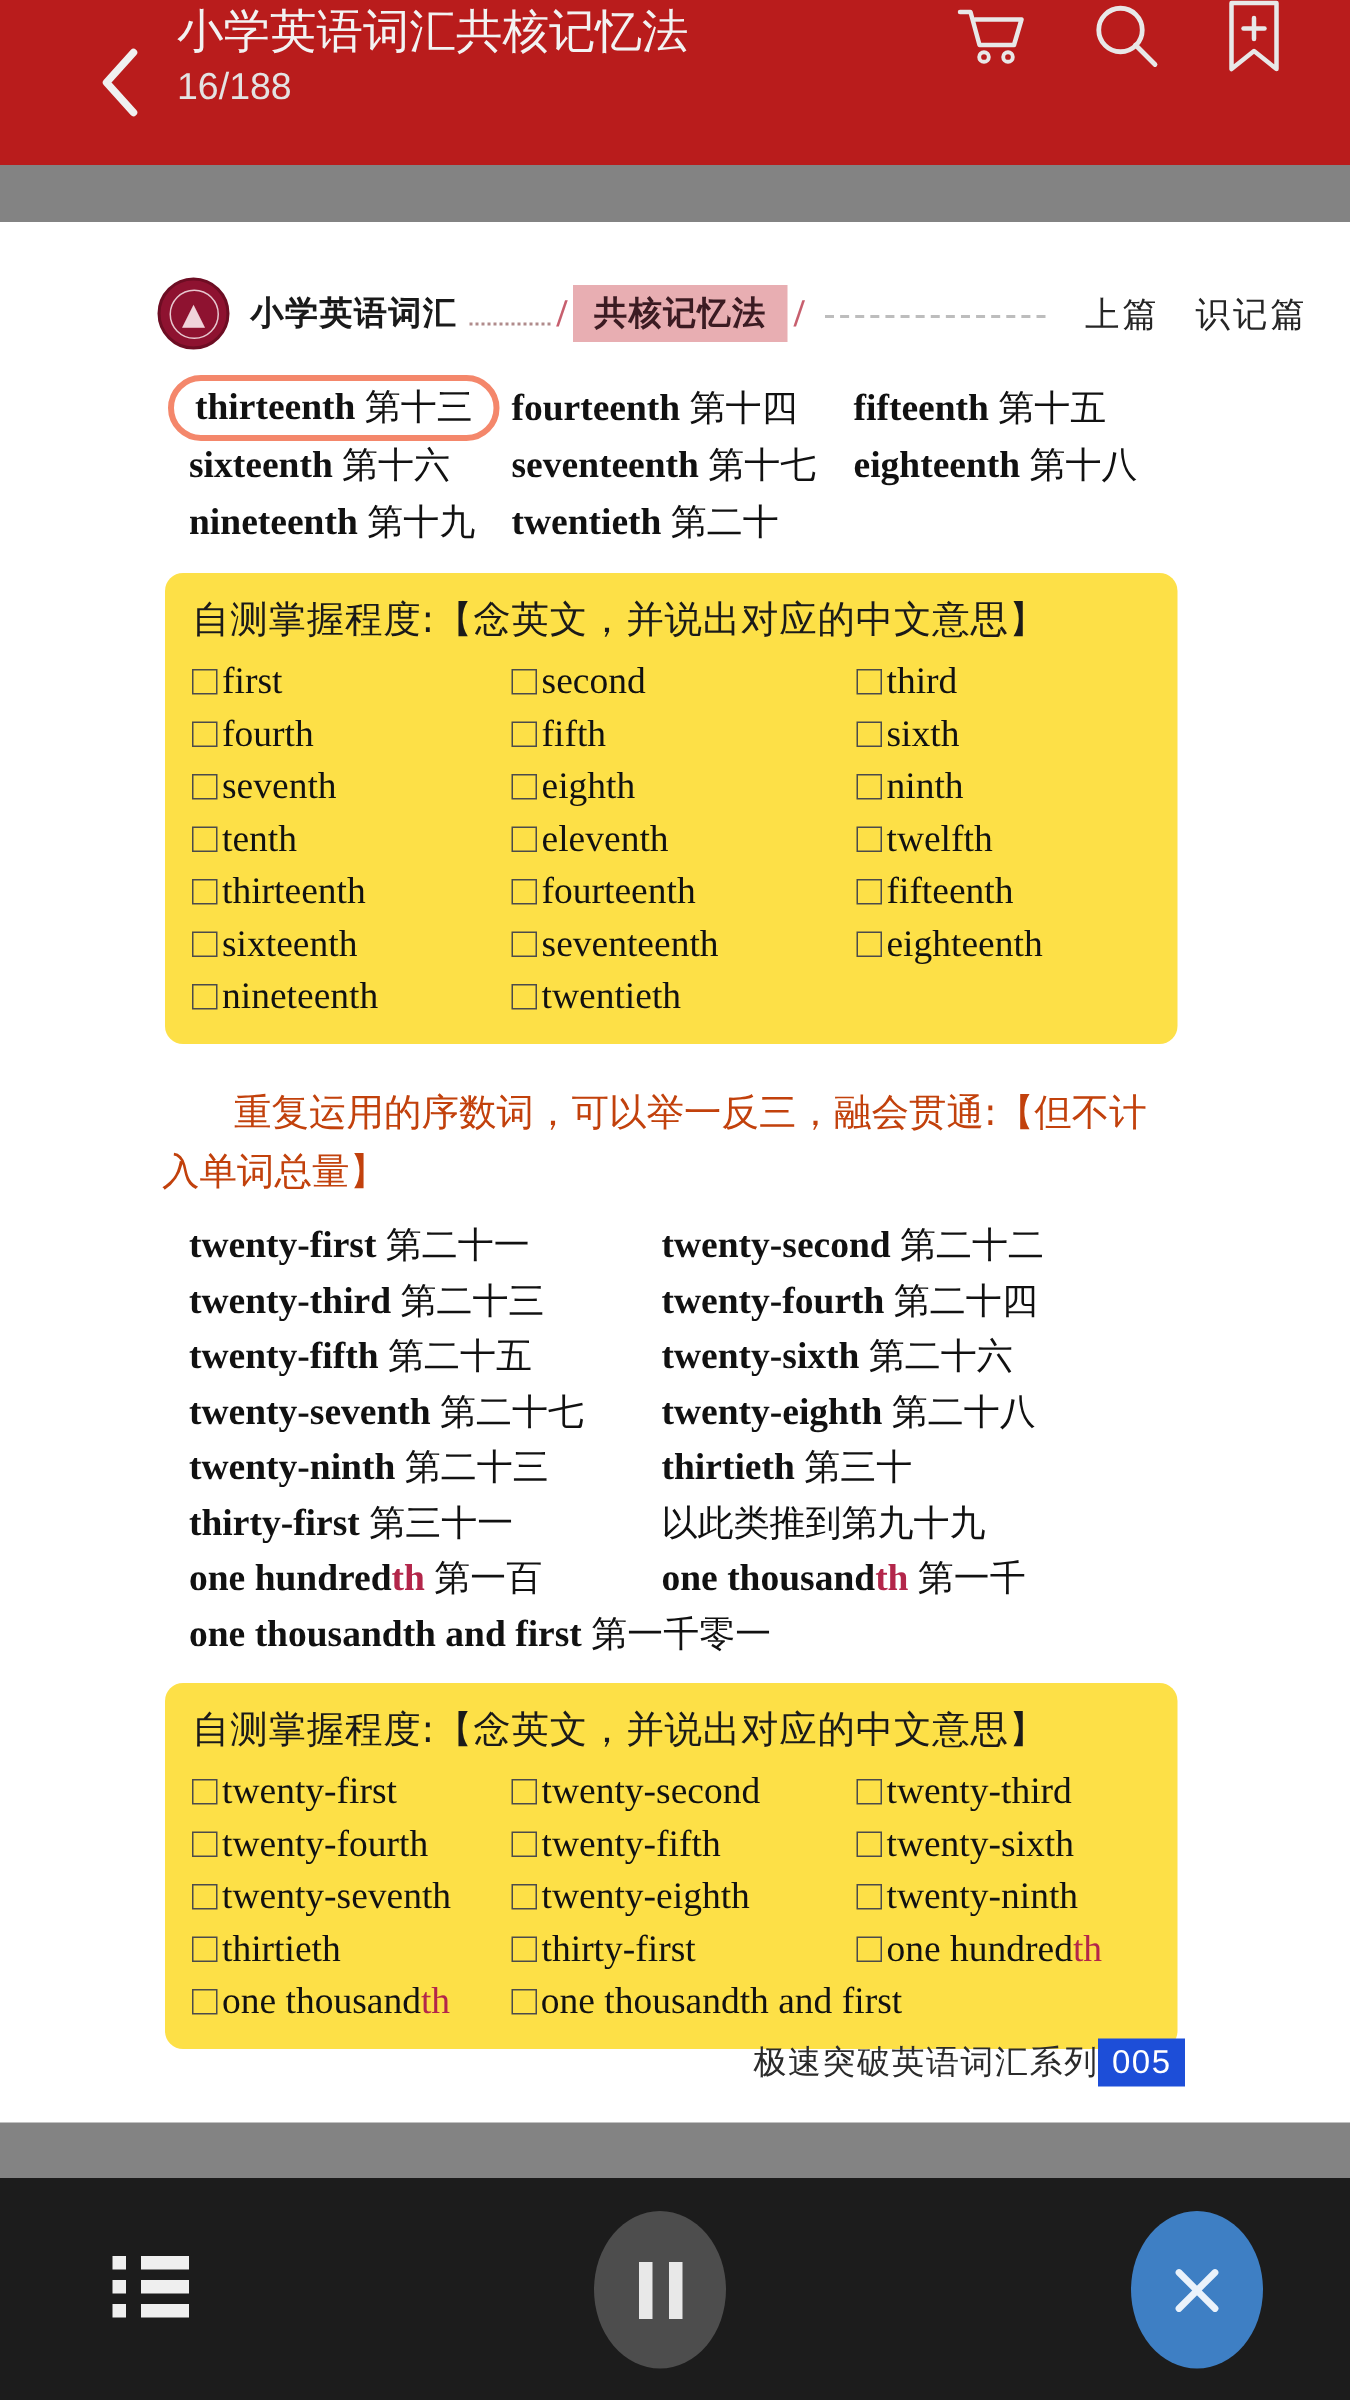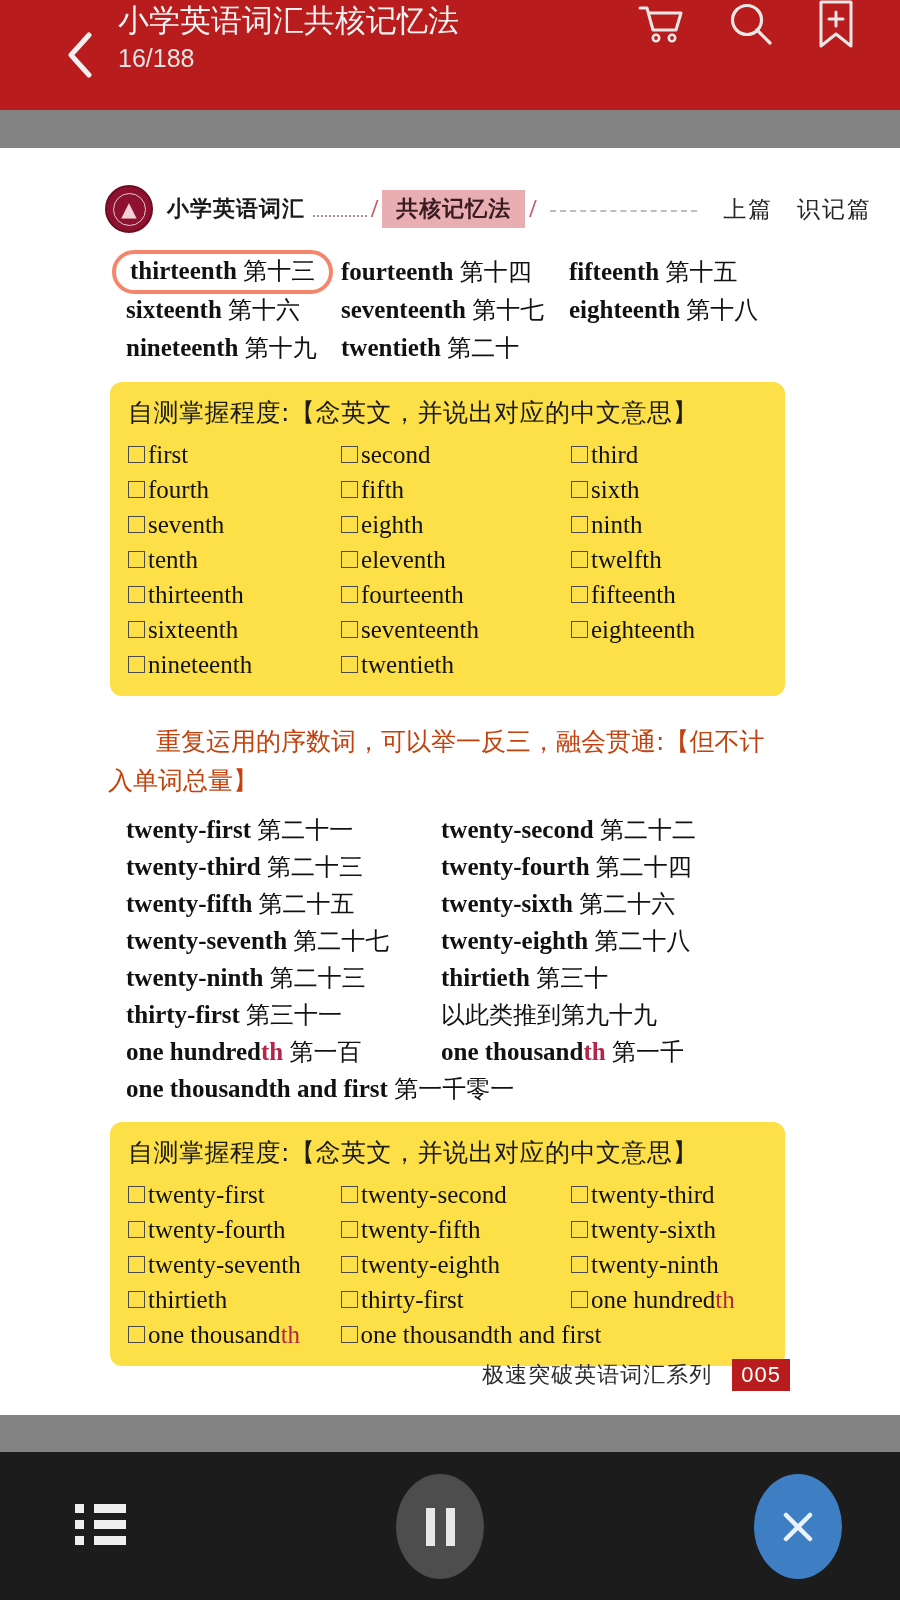--- a/index.html
+++ b/index.html
@@ -138,28 +138,28 @@
 
   
   .wordgrid-bot { margin: 12px 0 0 126px; width: 690px; }
   .wg-bot .b1 { width: 315px; }
   .wg-bot .b2 { width: 340px; }
   .wg-bot .wg-row { height: 35px; }
 
   
   .pagefooter {
     position:absolute; right: 110px; bottom: 24px;
-    display: flex; align-items: center; gap: 10px;
+    display: flex; align-items: center;
   }
   .pf-text {
     font-size: 22px; color: #2b2b2b; letter-spacing: 1px;
     font-family: "DejaVu Sans","Liberation Sans",sans-serif;
   }
   .pf-num {
-    margin-left: 10px; background: #b91c1c; color: #ffffff;
+    margin-left: 0; background: #1d4ed8; color: #ffffff;
     font-size: 22px; padding: 3px 9px; letter-spacing: 1px;
     font-family: "Liberation Sans","DejaVu Sans",sans-serif;
   }
 
   
   .bottombar {
     position: absolute; top: 1452px; left: 0; width: 900px; height: 148px;
     background: #1c1c1c;
   }
   .list-icon {

